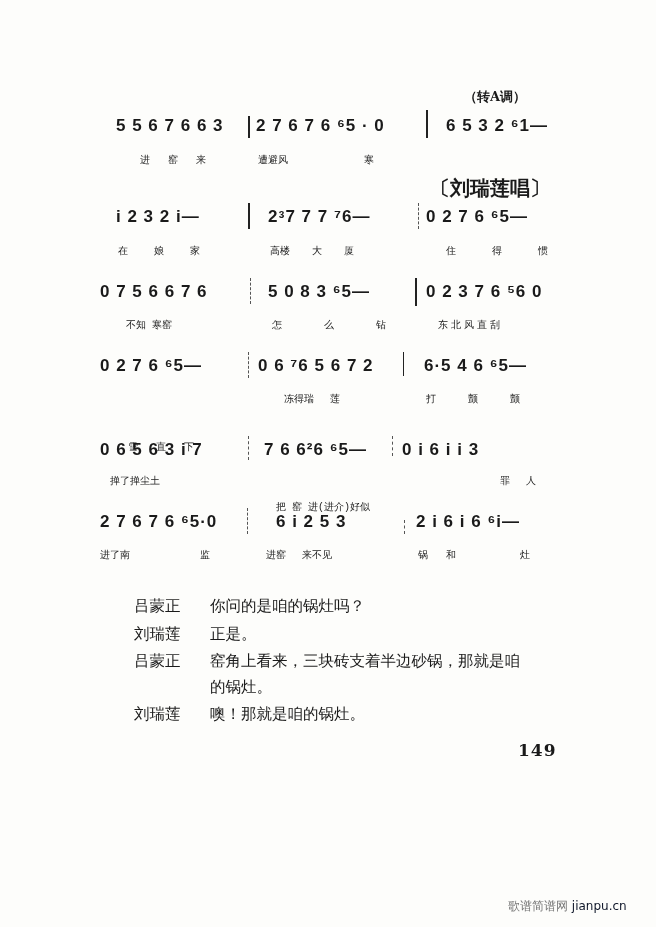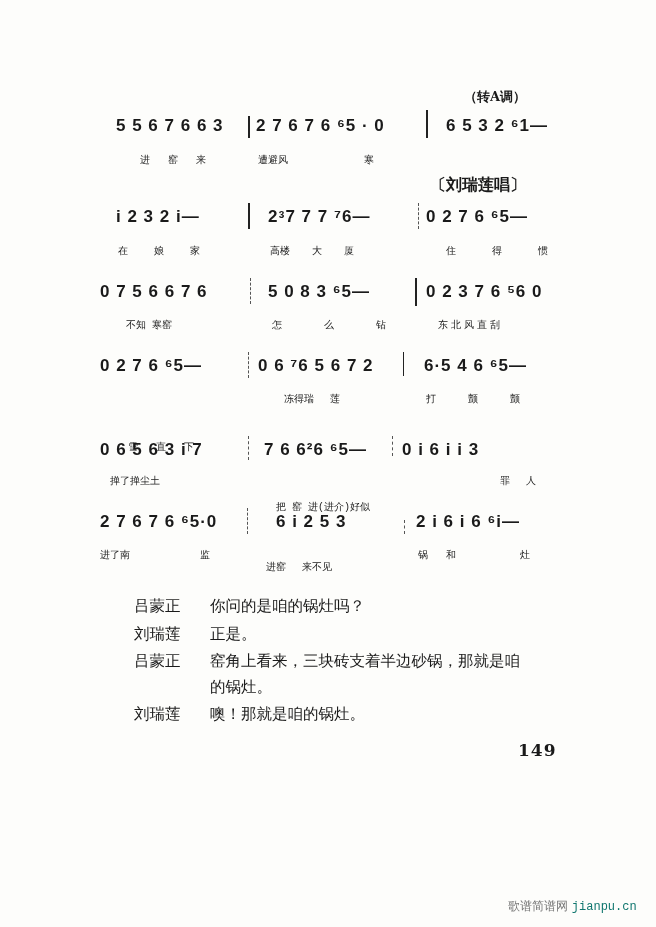--- a/index.html
+++ b/index.html
@@ -9,27 +9,27 @@
   .notes { font-family:"Liberation Sans", sans-serif; font-weight:bold; font-size:17px; letter-spacing:1px; }
   .lyrics { font-family:Liberation Mono, monospace; font-size:10px; }
   .bar { position:absolute; width:1.5px; background:#222; }
   .bar-dash { position:absolute; width:0; border-left:1px dashed #555; }
   .mark { font-family:"DejaVu Serif", serif; font-size:13px; font-weight:bold; }
   .dialog-row { position:absolute; left:134px; font-family:"DejaVu Serif", serif; font-size:15.5px; }
   .speaker { display:inline-block; width:76px; }
   .line { display:inline-block; }
   .page-num { font-family:"DejaVu Serif", serif; font-size:17px; font-weight:bold; letter-spacing:1px; }
   .watermark { font-family:"DejaVu Sans", sans-serif; font-size:12px; color:#777; }
-  .watermark .url { color:#0f766e;font-family:Liberation Mono, monospace; }
+  .watermark .url { color:#0f172a; }
 </style>
 </head>
 <body>
 
 <div class="abs mark" style="left:440px;top:88px;margin-left:24px;">（转A调）</div>
-<div class="abs mark" style="left:430px;top:175px;font-size:16px;">〔刘瑞莲唱〕</div>
+<div class="abs mark" style="left:430px;top:175px;font-size:20px;">〔刘瑞莲唱〕</div>
 
 <div>
   <div class="abs notes" style="left:116px;top:116px;">5 5 6 7 6 6 3</div>
   <div class="bar" style="left:248px;top:116px;height:22px;"></div>
   <div class="abs notes" style="left:256px;top:116px;">2 7 6 7 6 ⁶5 · 0</div>
   <div class="bar" style="left:426px;top:110px;height:28px;width:2px;"></div>
   <div class="abs notes" style="left:446px;top:116px;">6 5 3 2 ⁶1—</div>
   <div class="abs lyrics" style="left:140px;top:153px;word-spacing:12px;">进  窑  来</div>
   <div class="abs lyrics" style="left:258px;top:153px;">遭避风</div>
   <div class="abs lyrics" style="left:364px;top:153px;">寒</div>
@@ -80,21 +80,21 @@
 </div>
 
 <div>
   <div class="abs notes" style="left:100px;top:512px;">2 7 6 7 6 ⁶5·0</div>
   <div class="bar-dash" style="left:247px;top:508px;height:26px;"></div>
   <div class="abs notes" style="left:276px;top:512px;">6  i  2  5 3</div>
   <div class="bar-dash" style="left:404px;top:520px;height:14px;"></div>
   <div class="abs notes" style="left:416px;top:512px;">2 i 6 i 6 ⁶i—</div>
   <div class="abs lyrics" style="left:100px;top:548px;">进了南</div>
   <div class="abs lyrics" style="left:200px;top:548px;">监</div>
-  <div class="abs lyrics" style="left:266px;top:548px;word-spacing:10px;margin-top:12px;">进窑  来不见</div>
+  <div class="abs lyrics" style="left:266px;top:548px;word-spacing:10px;">进窑  来不见</div>
   <div class="abs lyrics" style="left:418px;top:548px;word-spacing:12px;">锅  和</div>
   <div class="abs lyrics" style="left:520px;top:548px;">灶</div>
 </div>
 
 <div>
   <div class="dialog-row" style="top:596px;">
     <span class="speaker">吕蒙正</span><span class="line">你问的是咱的锅灶吗？</span>
   </div>
   <div class="dialog-row" style="top:624px;">
     <span class="speaker">刘瑞莲</span><span class="line">正是。</span>

